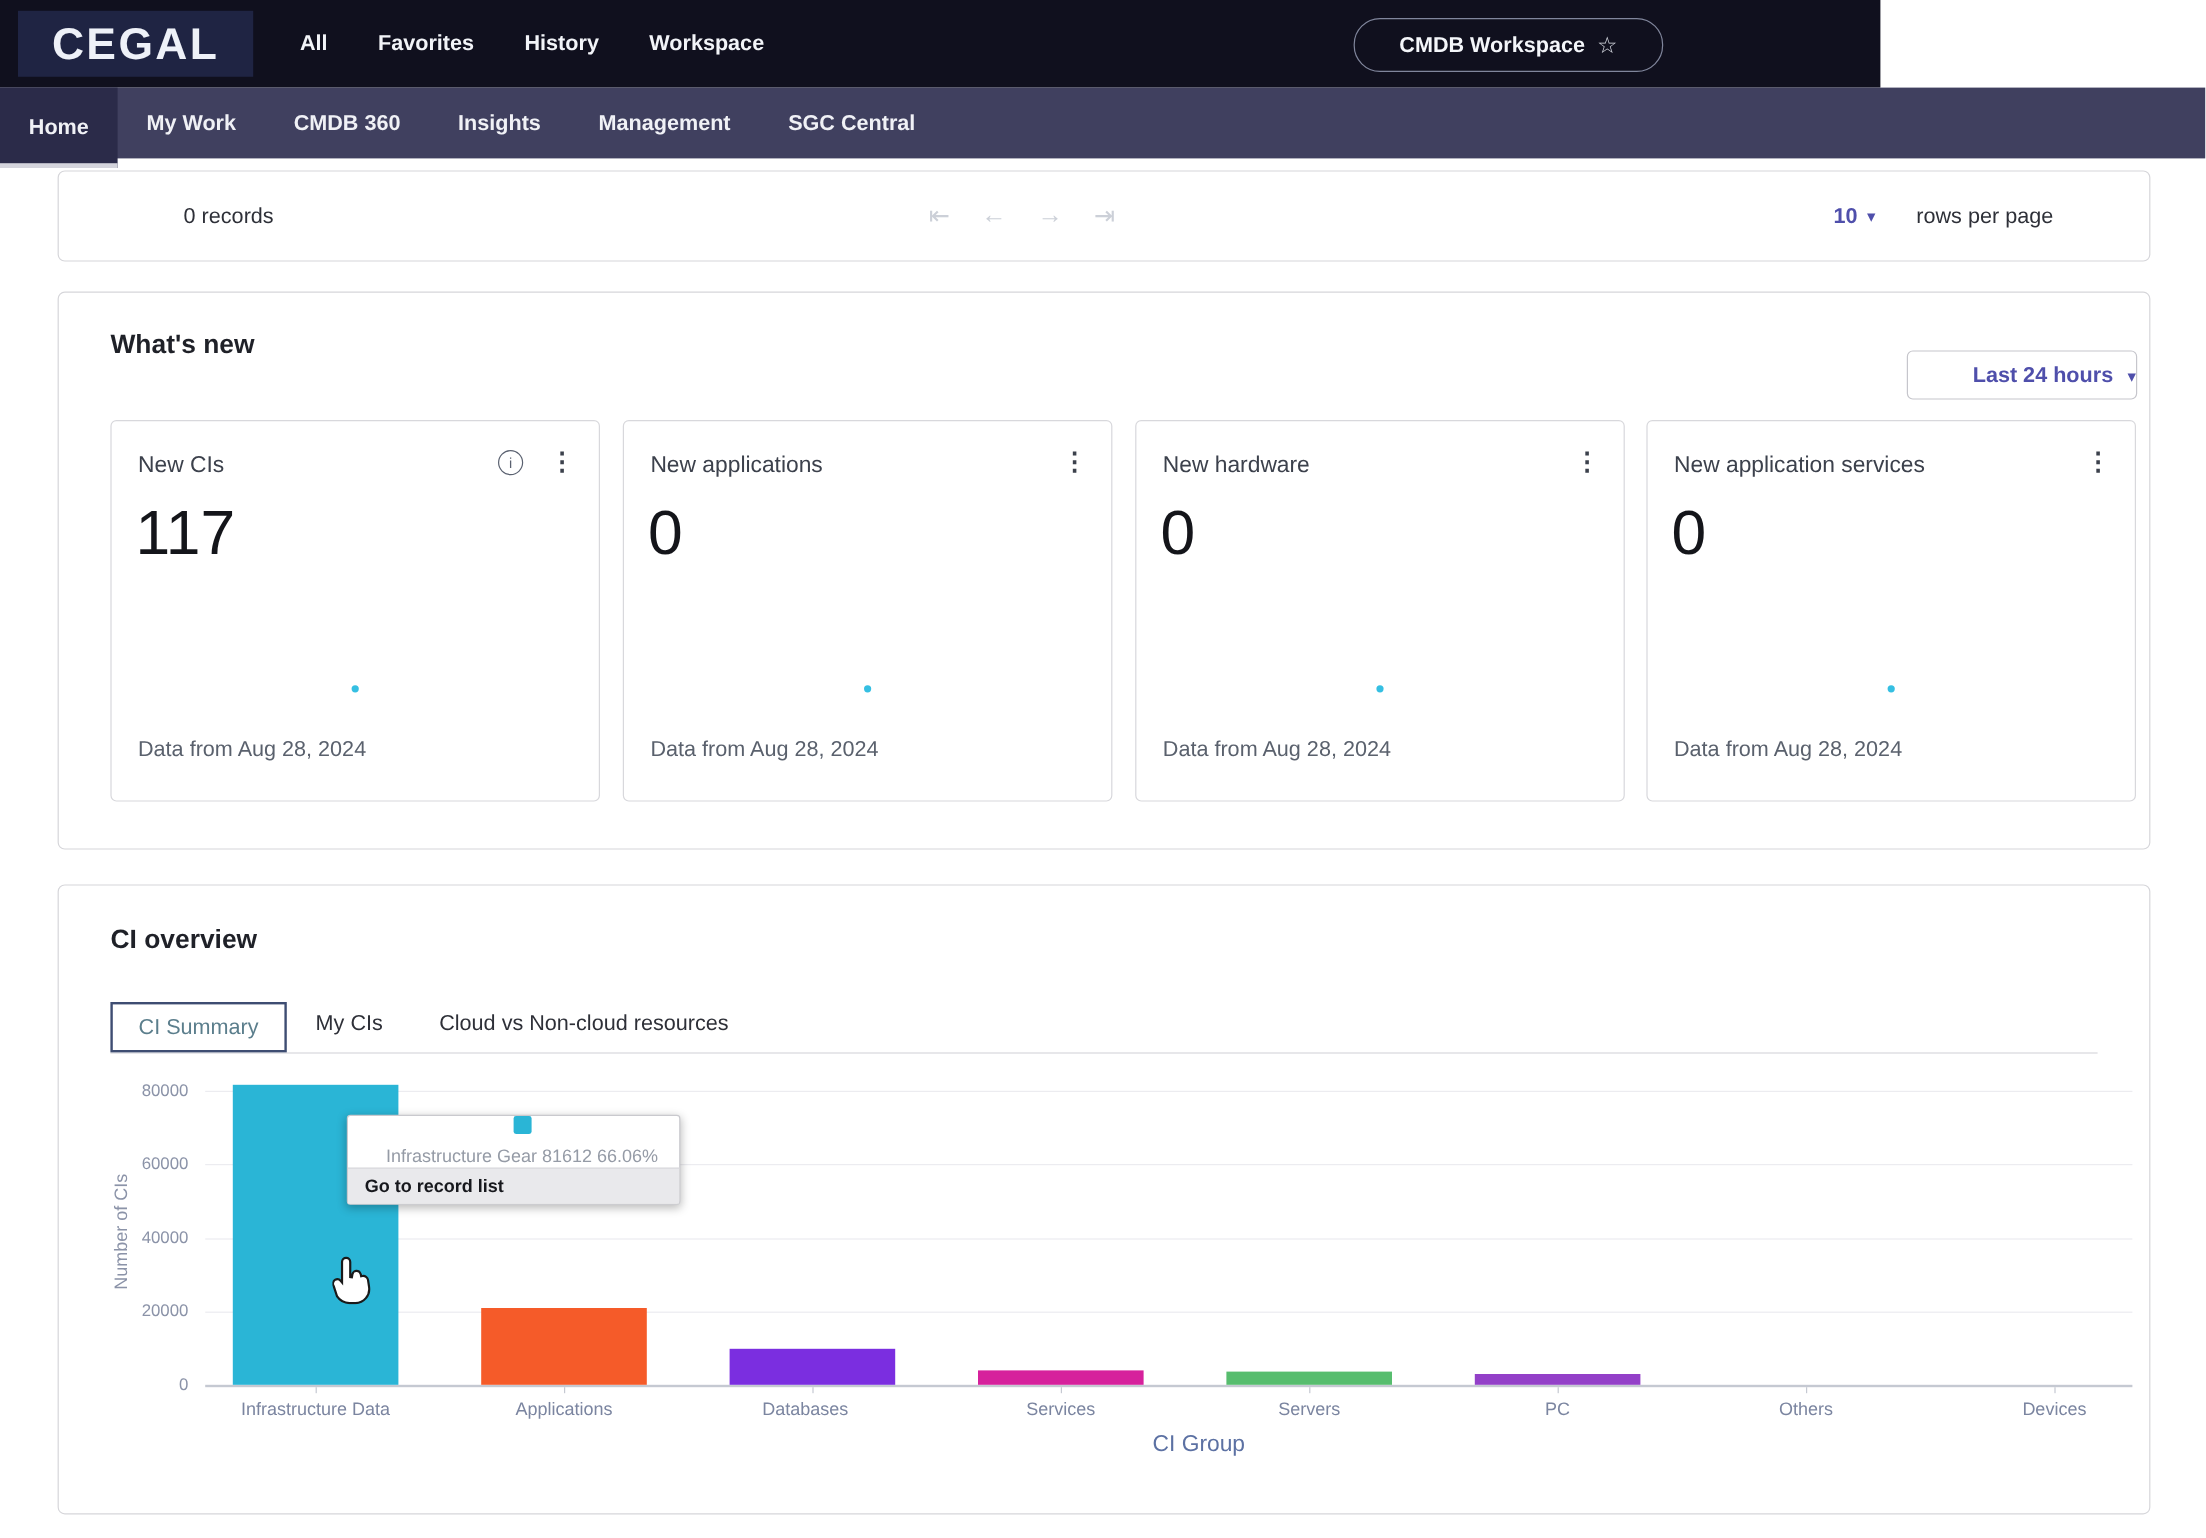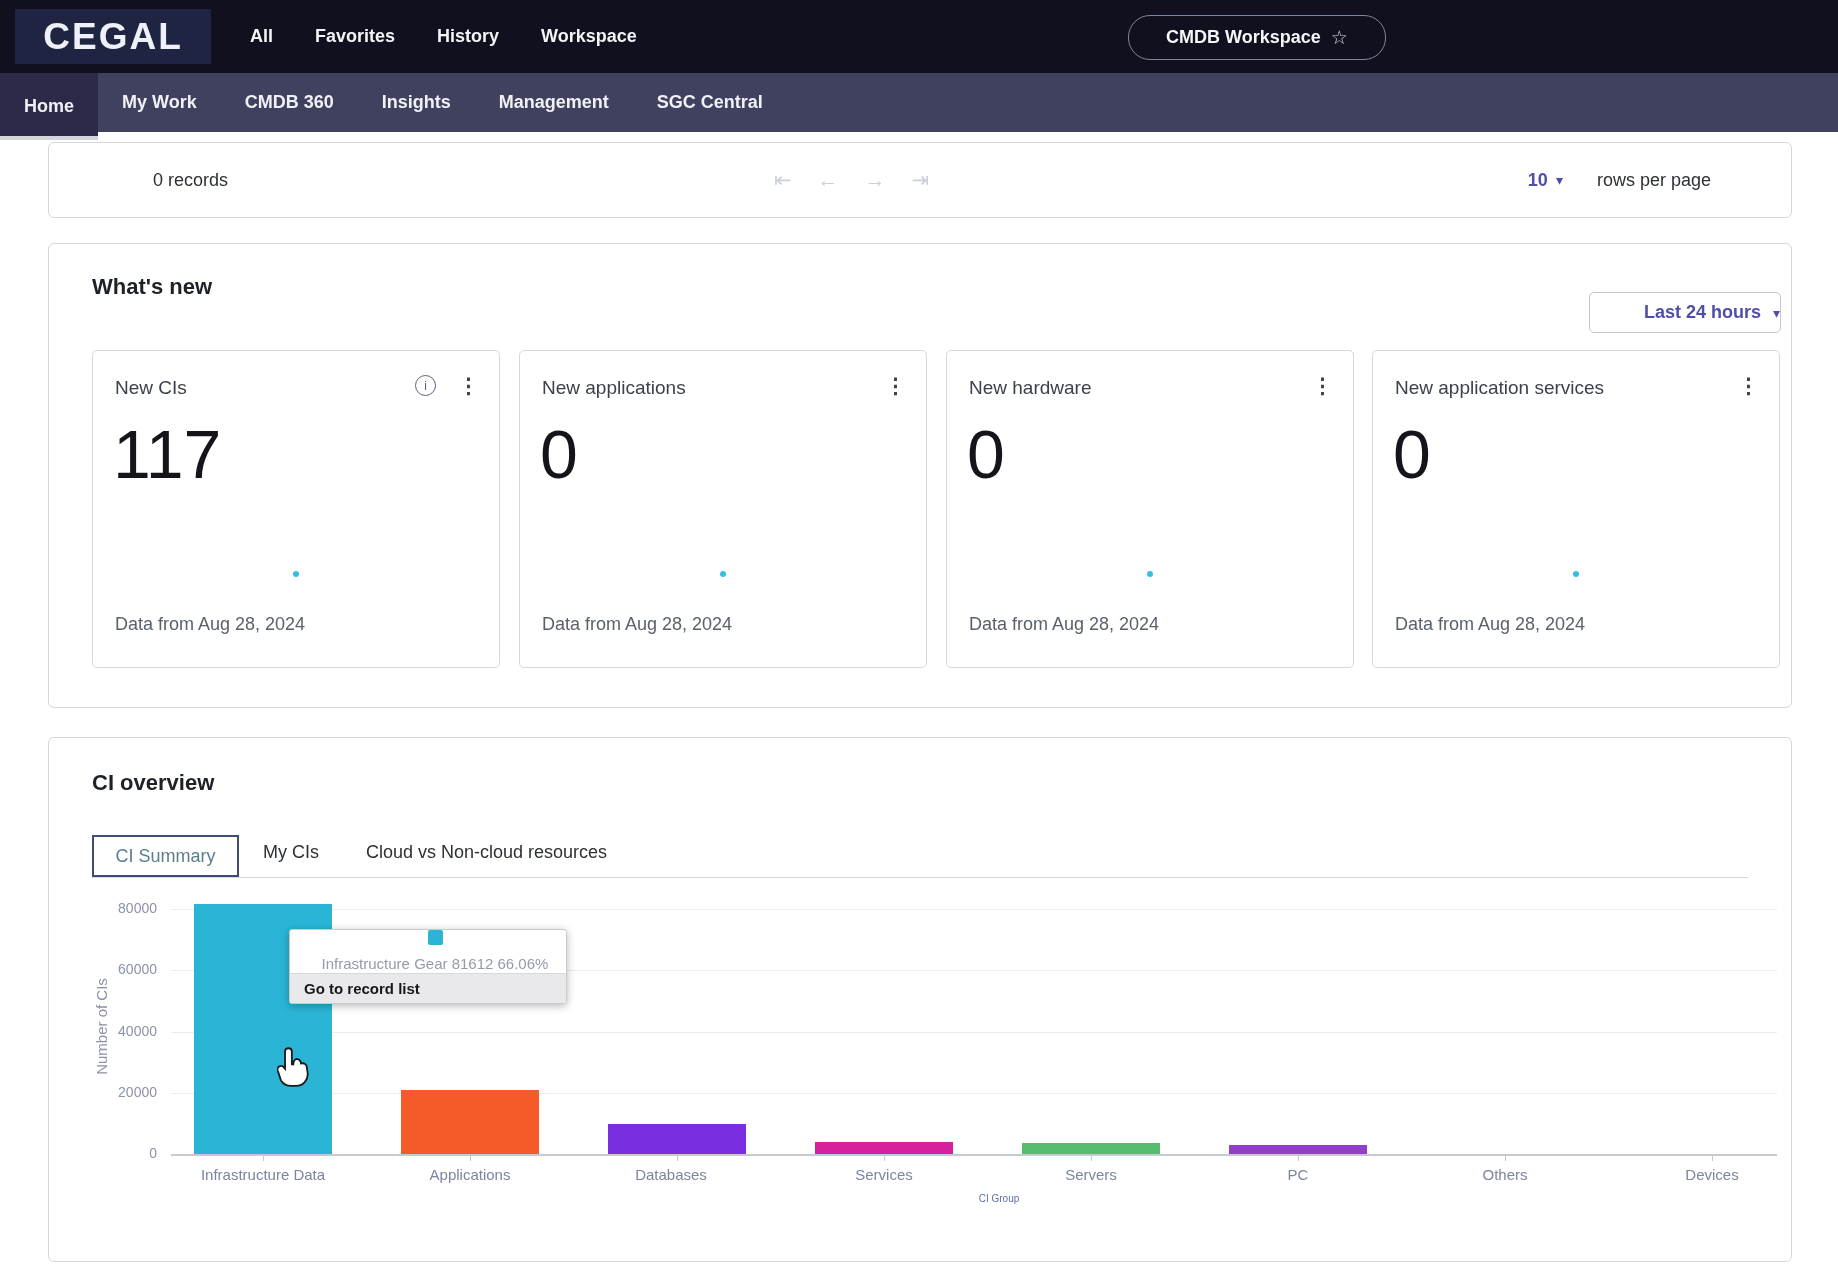--- a/index.html
+++ b/index.html
@@ -1,21 +1,21 @@
 <!DOCTYPE html>
 <html><head>
 <meta charset="utf-8">
 <style>
   html,body{margin:0;padding:0;background:#ffffff;}
   .screen{
     position:relative;width:1838px;height:1282px;overflow:hidden;
     background:#ffffff;font-family:"Liberation Sans",sans-serif;color:#24262e;
   }
   
-  .topbar{position:absolute;left:0;top:0;width:1838px;height:73px;background:#10101e;}
+  .topbar{position:absolute;left:0;top:0;width:1567px;height:73px;background:#10101e;}
   .logo-box{position:absolute;left:15px;top:9px;width:196px;height:55px;background:#1f2443;
     display:flex;align-items:center;justify-content:center;}
   .logo-text{color:#eef1f8;font-size:37px;font-weight:bold;letter-spacing:2px;}
   .topnav{position:absolute;left:250px;top:0;height:73px;display:flex;align-items:center;gap:42px;}
   .topnav .item{color:#f2f4f8;font-size:18px;font-weight:600;cursor:pointer;}
   .ws-pill{position:absolute;left:1128px;top:15px;width:256px;height:43px;border:1.5px solid #80869c;
     border-radius:22px;display:flex;align-items:center;justify-content:center;gap:10px;cursor:pointer;}
   .ws-pill .lbl{color:#f4f6fa;font-size:18px;font-weight:700;}
   .ws-pill .star{color:#d9dce4;font-size:19px;}
   
@@ -42,39 +42,39 @@
   .time-btn{position:absolute;left:1540px;top:48px;width:190px;height:39px;border:1px solid #c6c6cc;
     border-radius:5px;background:#fff;display:flex;align-items:center;justify-content:flex-end;gap:12px;cursor:pointer;}
   .time-btn .lbl{color:#4f4fab;font-size:18px;font-weight:600;}
   .time-btn .caret{color:#4f4fab;font-size:14px;}
   .card{position:absolute;top:106px;width:406px;height:316px;border:1px solid #d8d8dc;border-radius:5px;background:#fff;}
   .card .title{position:absolute;left:22px;top:26px;font-size:19px;color:#3c414c;}
   .card .iconrow{position:absolute;right:20px;top:24px;display:flex;align-items:center;gap:22px;}
   .info-ic{width:19px;height:19px;border:1.5px solid #5a6170;border-radius:50%;display:flex;
     align-items:center;justify-content:center;font-size:12px;color:#5a6170;cursor:pointer;}
   .kebab{color:#3c414c;font-size:21px;font-weight:bold;cursor:pointer;line-height:1;}
-  .card .big{position:absolute;left:20px;top:64px;font-size:68px;color:#14151a;}
+  .card .big{position:absolute;left:20px;top:64px;font-size:52px;color:#14151a;}
   .card .dot{position:absolute;left:50%;top:220px;width:6px;height:6px;margin-left:-3px;border-radius:50%;background:#35bfe2;}
   .card .footer{position:absolute;left:22px;top:263px;font-size:18px;color:#5a616d;}
   
   .ci-title{position:absolute;left:43px;top:32px;font-size:22px;font-weight:bold;color:#1f2128;}
   .tabs-line{position:absolute;left:43px;top:139px;width:1656px;height:1px;background:#d8d8dc;}
   .citab{position:absolute;top:104px;font-size:18px;color:#2e3038;cursor:pointer;}
   .citab.active{left:43px;top:97px;width:147px;height:42px;border:2px solid #3e4d72;background:#fff;
     display:flex;align-items:center;justify-content:center;color:#5b7e8c;box-sizing:border-box;}
   
   .plot{position:absolute;left:0;top:0;width:1742px;height:523px;}
   .gridline{position:absolute;left:122px;width:1606px;height:1px;background:#ececf0;}
   .baseline{position:absolute;left:122px;top:416px;width:1606px;height:2px;background:#c5c9d2;}
   .ytick{position:absolute;width:100px;text-align:right;left:8px;font-size:14px;color:#8b93a8;}
   .ylabel{position:absolute;left:-18px;top:280px;font-size:15px;color:#8b93a8;transform:rotate(-90deg);transform-origin:center;width:140px;text-align:center;}
   .bar{position:absolute;width:138px;cursor:pointer;}
   .xtick{position:absolute;top:418px;width:1px;height:5px;background:#c5c9d2;}
   .xlab{position:absolute;top:428px;width:200px;margin-left:-100px;text-align:center;font-size:15px;color:#7b85a0;}
-  .xaxis-title{position:absolute;left:870px;top:455px;width:160px;text-align:center;font-size:10px;color:#5c71a3;}
+  .xaxis-title{position:absolute;left:870px;top:455px;width:160px;text-align:center;font-size:19px;color:#5c71a3;}
   
   .tooltip{position:absolute;left:240px;top:191px;width:276px;background:#fff;border:1px solid #c9c9ce;
     border-radius:3px;box-shadow:0 2px 8px rgba(0,0,0,.28);z-index:5;}
   .tooltip .row1{height:43px;display:flex;align-items:center;gap:10px;padding-left:14px;flex-direction:column;}
   .tooltip .swatch{width:15px;height:15px;border-radius:2px;background:#2ab5d6;}
   .tooltip .tx{font-size:15px;color:#959ba6;}
   .tooltip .row2{height:29px;background:#e9e9ec;border-top:1px solid #d9d9dd;display:flex;align-items:center;
     padding-left:14px;font-size:15px;font-weight:bold;color:#17181d;cursor:pointer;}
   .cursor{position:absolute;left:228px;top:308px;z-index:6;pointer-events:none;}
 </style>

